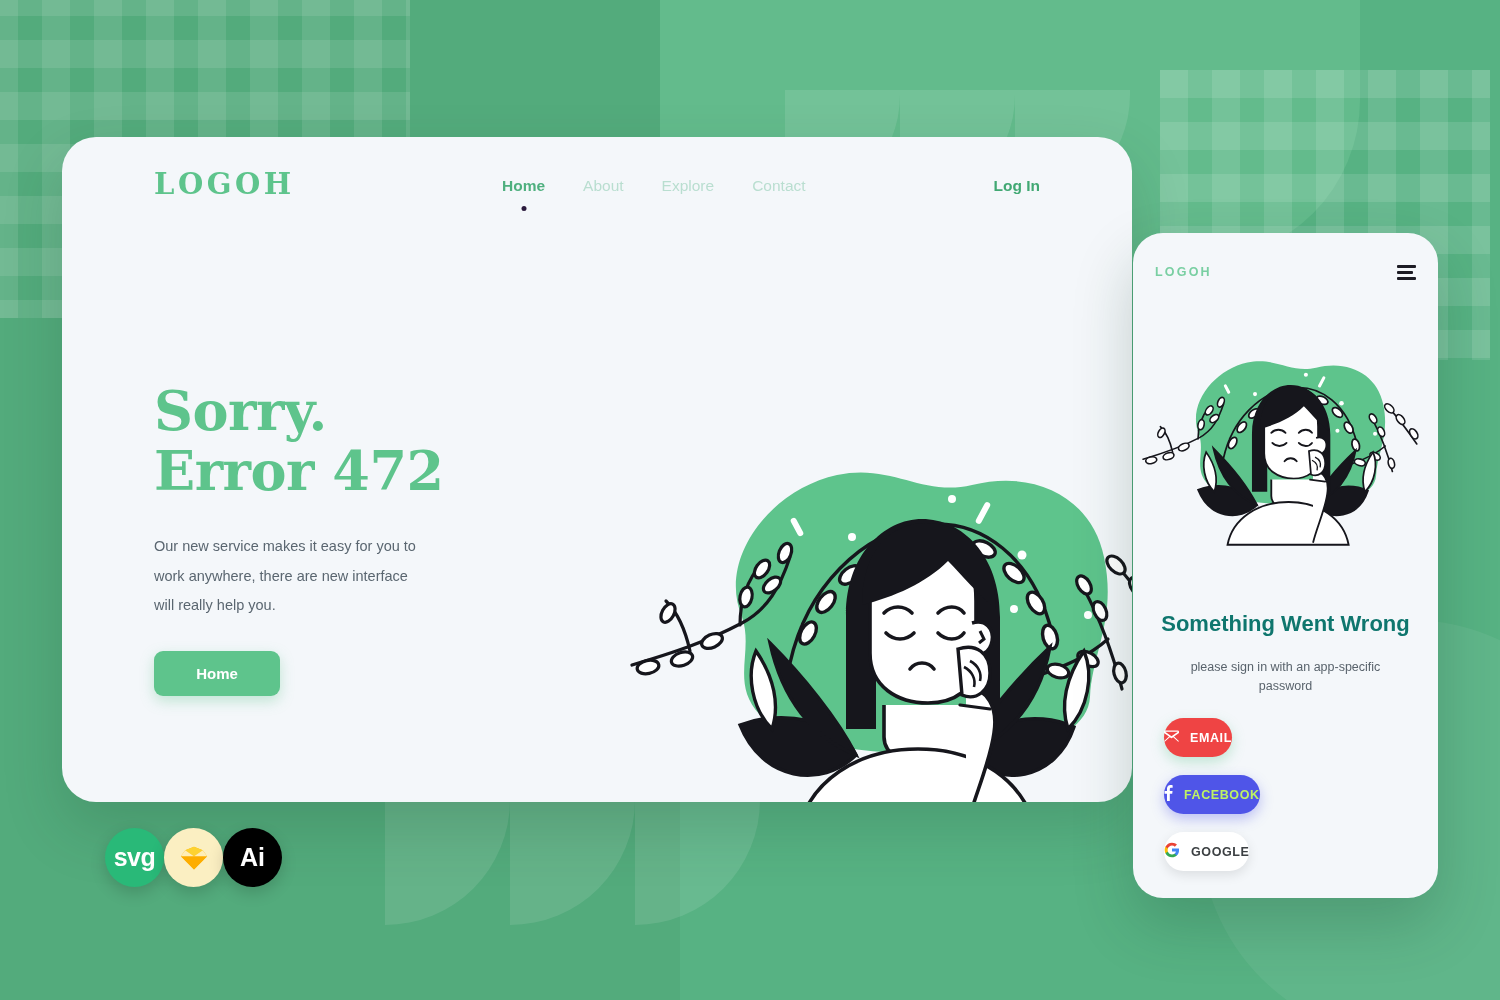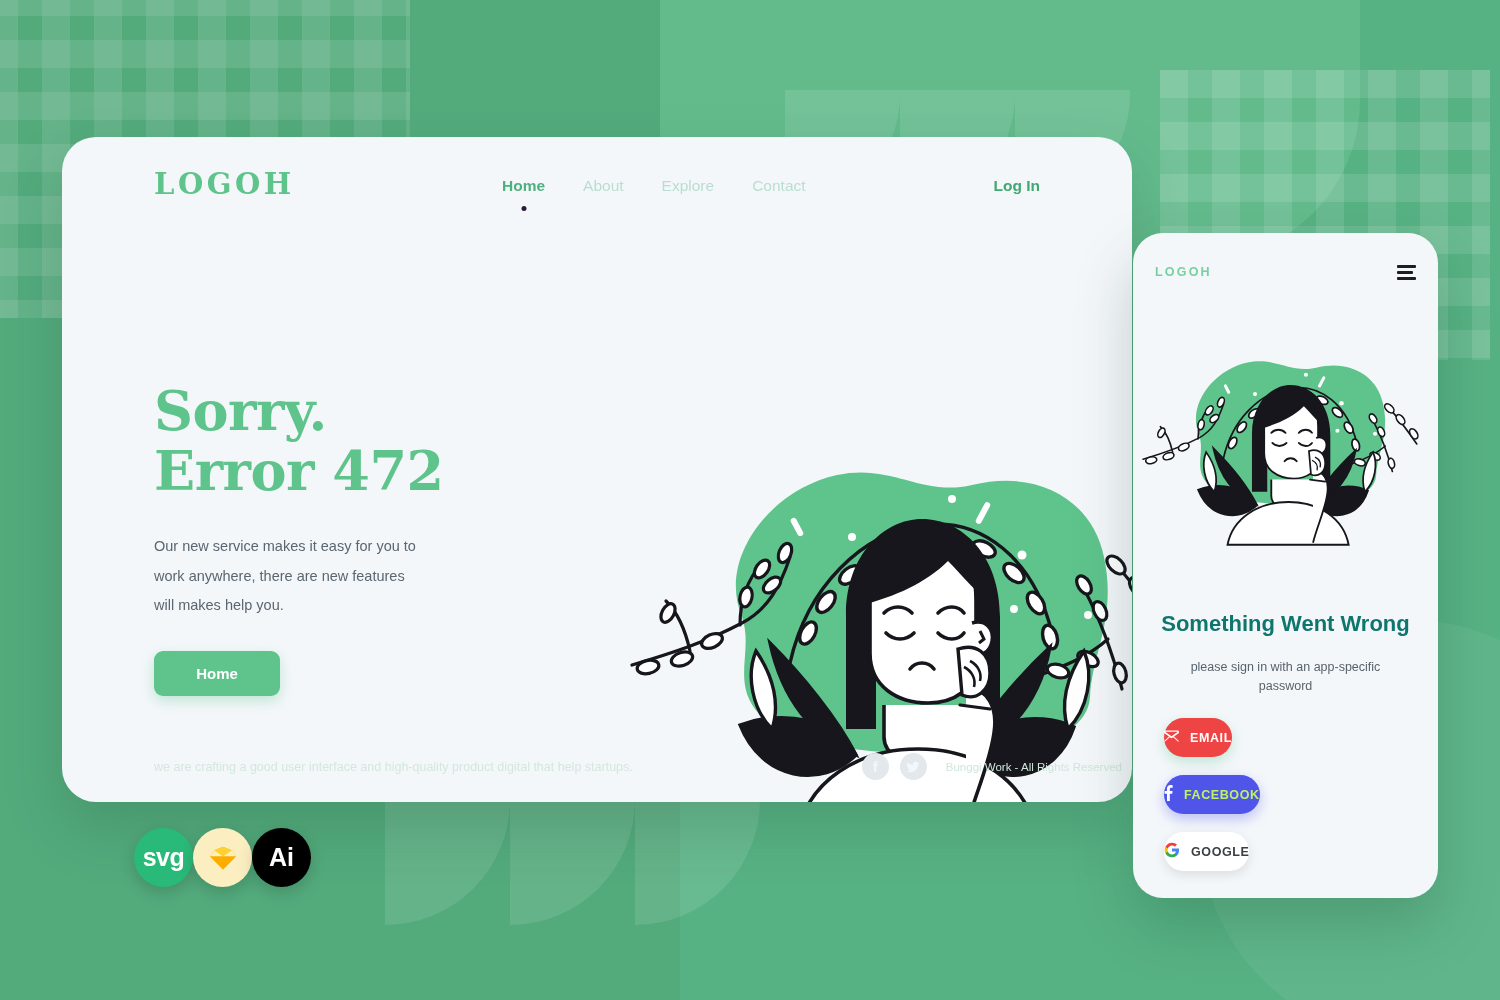--- a/index.html
+++ b/index.html
@@ -154,21 +154,21 @@
     display:flex; align-items:center; justify-content:center; gap:11px;
     height:39px; border-radius:19.5px; margin-bottom:18px;
     font-size:12.5px; font-weight:700; letter-spacing:.6px;
     cursor:pointer; border:none;
   }
   .ph-btn.email { background:#ef4444; color:#fff; box-shadow:0 5px 13px rgba(94,196,140,.35); }
   .ph-btn.facebook { background:#4f55e8; color:#bef264; box-shadow:0 5px 13px rgba(79,85,232,.35); }
   .ph-btn.google { background:#ffffff; color:#3c4043; box-shadow:0 4px 12px rgba(0,0,0,.10); }
 
   
-  .badges { position:absolute; left:134px; top:828px; display:flex; }
+  .badges { position:absolute; left:105px; top:828px; display:flex; }
   .badge {
     width:59px; height:59px; border-radius:50%;
     display:flex; align-items:center; justify-content:center;
     font-weight:700; box-shadow:0 6px 16px rgba(0,0,0,.16);
   }
   .badge.svg   { background:#29b978; color:#fff; font-size:25px; letter-spacing:-.5px; }
   .badge.sketch{ background:#fbefc2; }
   .badge.ai    { background:#000000; color:#fff; font-size:25px; }
 </style>
 </head>
@@ -205,21 +205,21 @@
     </nav>
 
     <div class="login">Log In</div>
   </div>
 
   <div class="hero-left">
     <h1 class="h-title">
       <span>Sorry.</span>
       <span class="l2">Error 472</span>
     </h1>
-    <p class="h-sub">Our new service makes it easy for you to work anywhere, there are new features will makes help you.</p>
+    <p class="h-sub">Our new service makes it easy for you to work anywhere, there are new interface will really help you.</p>
     <button class="btn-home">Home</button>
   </div>
 
   <div class="illus-desktop">
     <svg viewBox="0 0 570 400" width="570" height="400" xmlns="http://www.w3.org/2000/svg">
 
       <path d="M120 180 C 95 120, 150 52, 215 38 C 270 26, 300 60, 350 48 C 415 32, 470 62, 482 120 C 495 182, 470 215, 468 260 C 466 300, 400 320, 330 318 C 250 316, 170 312, 138 278 C 108 246, 132 215, 120 180 Z" fill="#5ec48c"></path>
 
       <g fill="#ffffff">
         <circle cx="230" cy="100" r="4"></circle>
@@ -318,32 +318,20 @@
 
         <path d="M336 212 C 354 206, 368 216, 368 236 C 368 254, 354 264, 340 258 Z" fill="#ffffff" stroke="#16161c" stroke-width="3.4"></path>
         <path d="M348 224 C 356 228, 360 236, 358 244" fill="none" stroke="#16161c" stroke-width="2.6"></path>
         <path d="M342 230 C 350 234, 354 242, 352 250" fill="none" stroke="#16161c" stroke-width="2.6"></path>
 
         <path d="M338 268 L 368 272" fill="none" stroke="#16161c" stroke-width="3.2" stroke-linecap="round"></path>
       </g>
     </svg>
   </div>
 
-  <div class="dt-footer">
-    <div class="footer-note">we are crafting a good user interface and high-quality product digital that help startups.</div>
-    <div class="footer-right">
-      <div class="soc">f</div>
-      <div class="soc">
-        <svg width="14" height="14" viewBox="0 0 24 24" fill="#f4f7fa" aria-hidden="true">
-          <path d="M23 4.9a8.8 8.8 0 01-2.6.8 4.5 4.5 0 002-2.5 9 9 0 01-2.9 1.1 4.5 4.5 0 00-7.7 4.1A12.8 12.8 0 012 3.9a4.5 4.5 0 001.4 6 4.4 4.4 0 01-2-.6v.1a4.5 4.5 0 003.6 4.4 4.5 4.5 0 01-2 .1 4.5 4.5 0 004.2 3.1A9 9 0 011 18.9a12.7 12.7 0 006.9 2c8.3 0 12.8-6.9 12.8-12.8v-.6A9 9 0 0023 4.9z"></path>
-        </svg>
-      </div>
-      <div class="copy">Bunggi Work - All Rights Reserved</div>
-    </div>
-  </div>
 </div>
 
 <div class="phone">
   <div class="ph-logo">LOGOH</div>
   <div class="burger">
     <span></span>
       <span></span>
       <span></span>
   </div>
 

